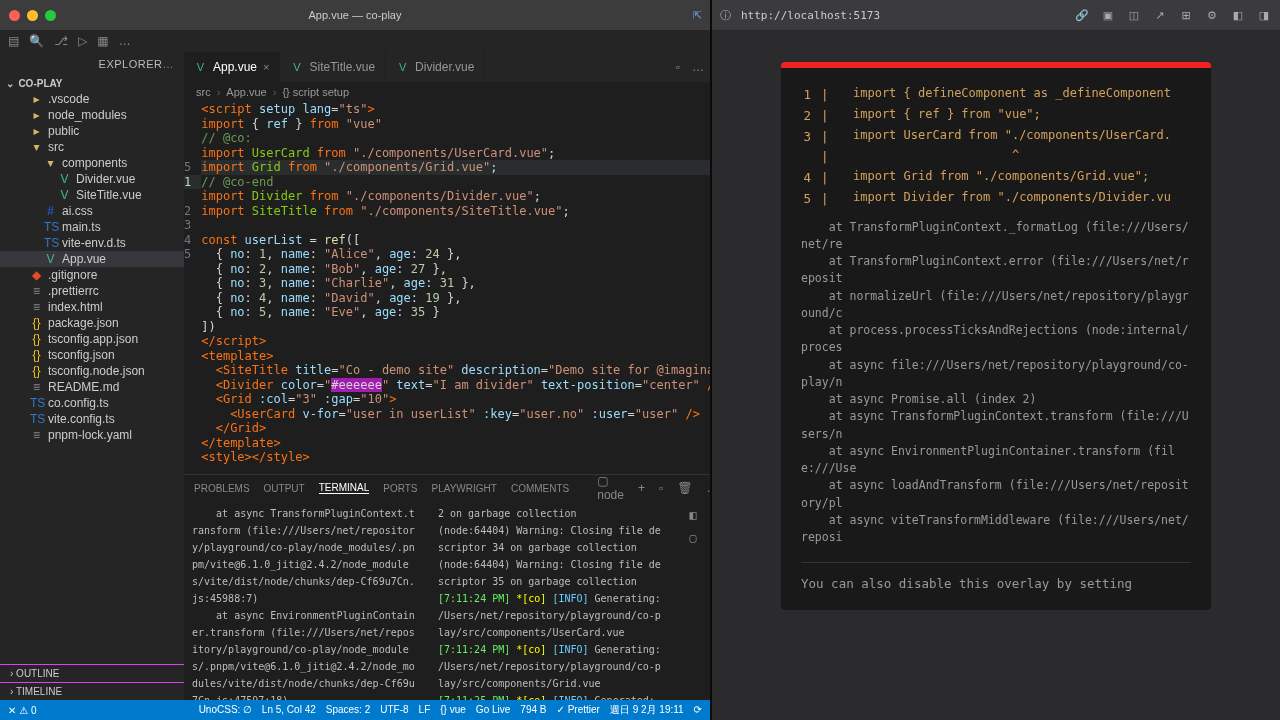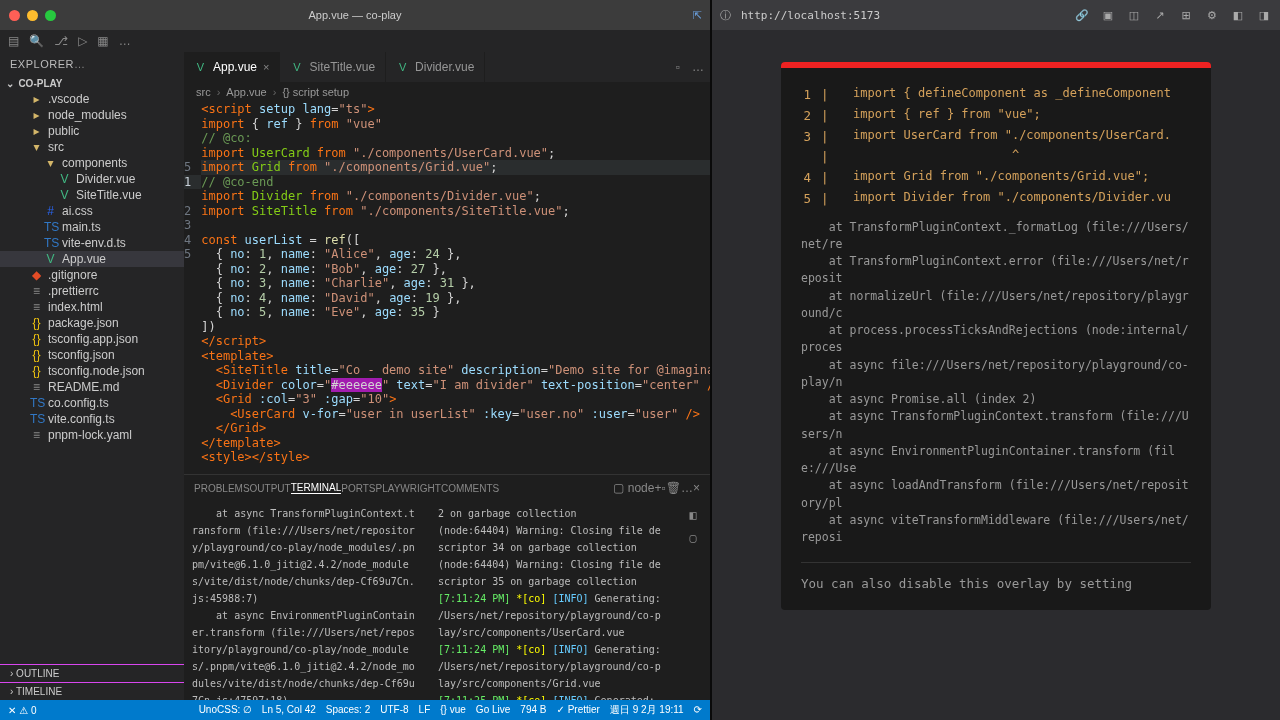--- a/index.html
+++ b/index.html
@@ -13,21 +13,21 @@
 .dot { width: 11px; height: 11px; border-radius: 50%; }
 .dot.r{background:#ff5f56}.dot.y{background:#ffbd2e}.dot.g{background:#27c93f}
 .titlebar .title { position:absolute; left:50%; transform:translateX(-50%); color:#ccc; }
 .titlebar .right-ico { margin-left:auto; padding-right:8px; color:#6aa0e0; }
 
 .toolbar { height: 22px; background:#252526; display:flex; align-items:center; gap:10px; padding-left:8px; color:#888; font-size:12px;}
 .toolbar span{cursor:default;}
 
 .main { flex:1; display:flex; min-height:0; }
 .explorer { width:184px; background:#252526; display:flex; flex-direction:column; font-size:11px; }
-.explorer-hd { padding:6px 10px; color:#bbb; letter-spacing:.5px; display:flex; justify-content:flex-start;}
+.explorer-hd { padding:6px 10px; color:#bbb; letter-spacing:.5px; display:flex; justify-content:flex-end;}
 .explorer-hd .dots{color:#888;}
 .section-hd { padding:2px 6px; color:#ccc; font-weight:600; font-size:10px; display:flex; align-items:center; gap:4px;}
 .tree { flex:1; overflow:hidden; }
 .tree-item { display:flex; align-items:center; gap:5px; padding:1px 4px 1px 18px; color:#ccc; font-size:12px; white-space:nowrap; }
 .tree-item.d1{padding-left:30px}.tree-item.d2{padding-left:44px}.tree-item.d3{padding-left:58px}
 .tree-item.sel{background:#37373d}
 .fi{width:13px;display:inline-block;text-align:center;}
 .fi.vue{color:#41b883}.fi.ts{color:#3178c6}.fi.json{color:#f1c40f}.fi.css{color:#2965f1}.fi.txt{color:#888}.fi.git{color:#e34c26}.fi.folder{color:#d4b669}
 .section-bottom{padding:3px 10px; color:#ccc; font-size:10px; border-top:1px solid #d946ef;}
 
@@ -45,21 +45,21 @@
 
 .code{flex:1; overflow:hidden; display:flex; font-size:12px; line-height:14.5px;}
 .gutter{width:34px; text-align:right; color:#6e7681; padding-right:10px; white-space:pre;}
 .gutter .hl{color:#c9d1d9;background:#2a2d2e;display:block;margin-right:-10px;padding-right:10px}
 .code-body{flex:1; white-space:pre; color:#d4d4d4;}
 .k{color:#f97316}.s{color:#ce9178}.fnc{color:#dcdcaa}.c{color:#6a9955}.p{color:#9cdcfe}.n{color:#b5cea8}.t{color:#84cc16}.a{color:#9cdcfe}
 .code-body .hl-line{background:#2a2d2e;display:inline-block;width:100%}
 .selbox{background:#a21caf}
 
 .panel{height:226px; border-top:1px solid #333; display:flex; flex-direction:column; background:#1e1e1e;}
-.panel-tabs{height:26px; display:flex; align-items:center; padding:0 10px; font-size:10px; color:#888;}
+.panel-tabs{height:26px; display:flex; align-items:center; gap:14px; padding:0 10px; font-size:10px; color:#888;}
 .panel-tabs .pt.active{color:#fff; border-bottom:1px solid #fff; text-decoration:none;}
 .panel-tabs .spacer{flex:1}
 .panel-tabs .ico{color:#888;font-size:12px}
 .panel-body{flex:1; overflow:hidden; font-size:10px; line-height:17px; color:#bdbdbd; padding:4px 8px; display:flex; gap:20px;}
 .panel-col{flex:1; white-space:pre-wrap; word-break:break-all;}
 .panel-body .ts{color:#6e6}.panel-body .info{color:#6cf}.panel-body .tag{color:#ff0}
 .panel-side{width:18px;display:flex;flex-direction:column;align-items:center;gap:6px;color:#888;font-size:12px;padding-top:2px}
 
 .statusbar{height:20px;background:#007acc;display:flex;align-items:center;font-size:10px;color:#fff;gap:12px;padding:0 8px}
 .statusbar .spacer{flex:1}

